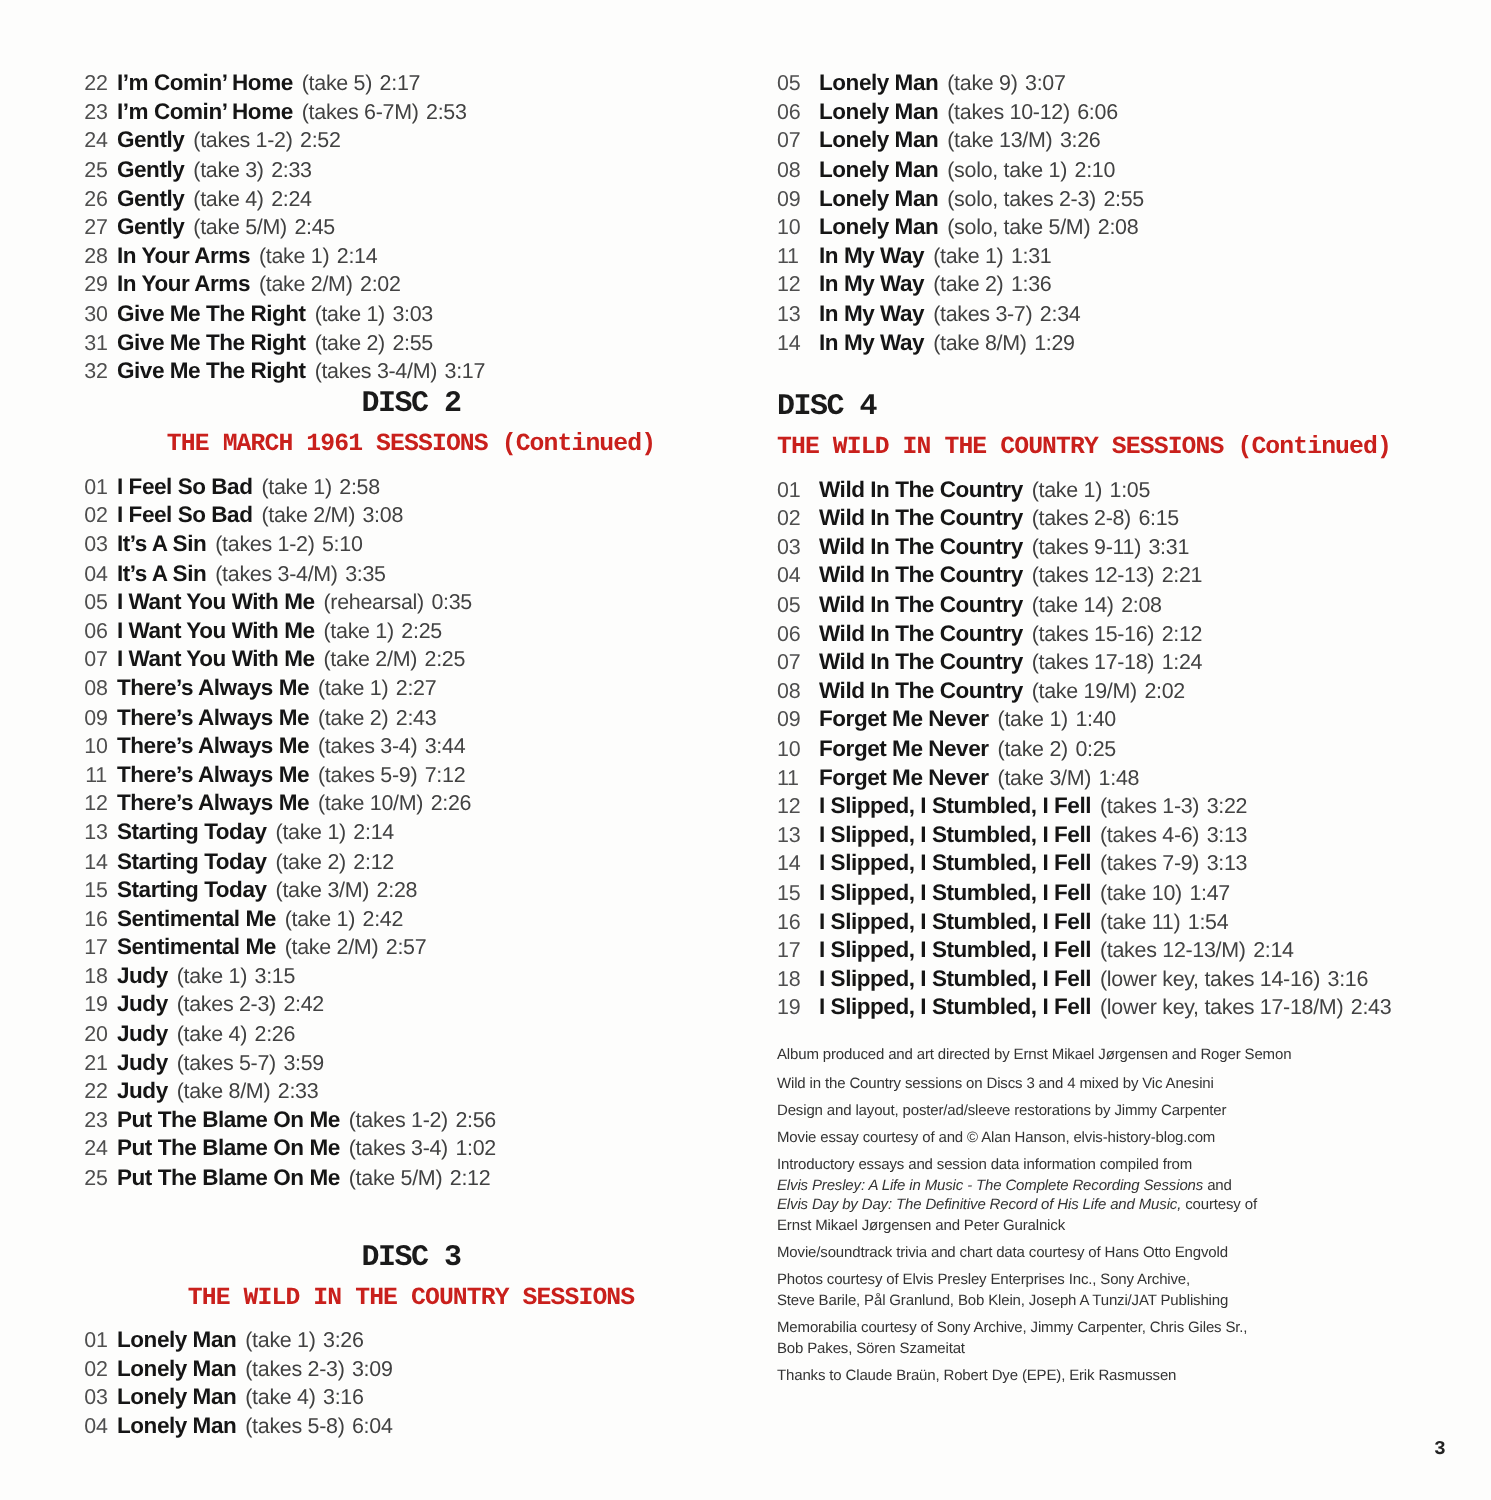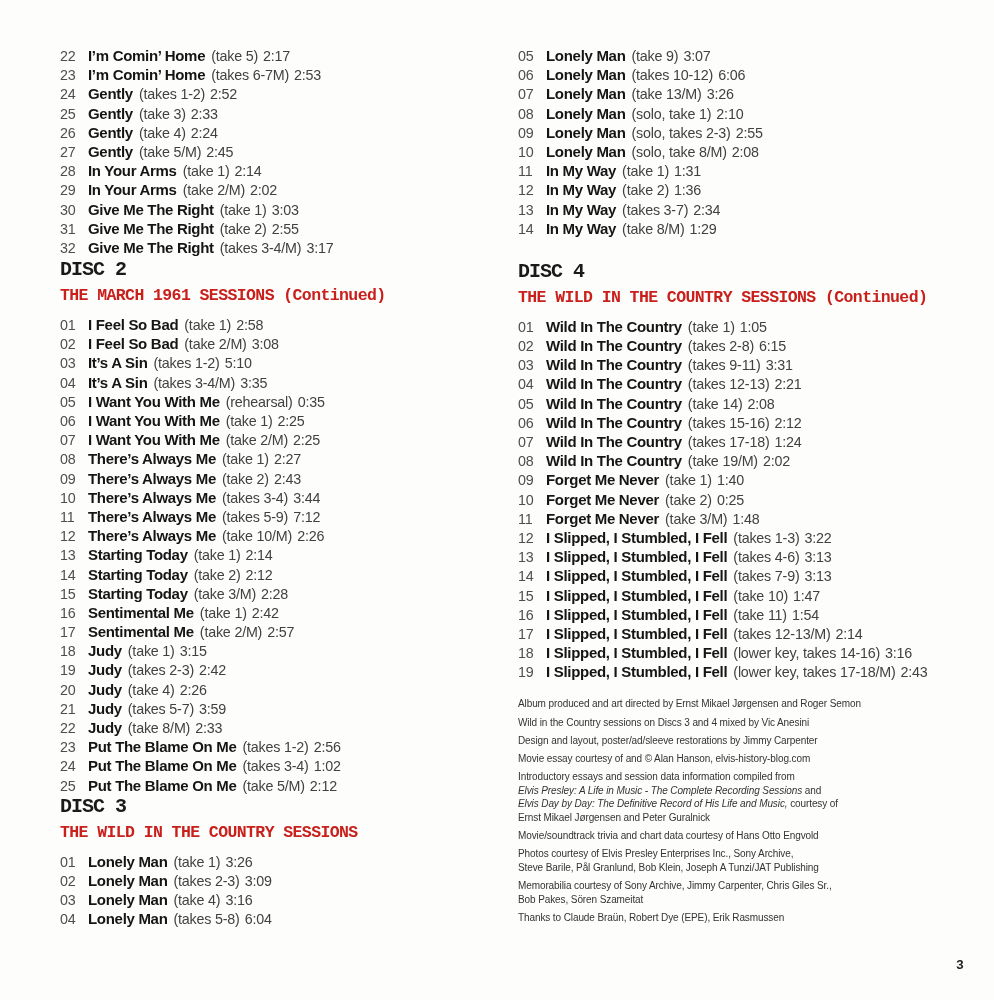--- a/index.html
+++ b/index.html
@@ -4,21 +4,21 @@
 <style>
   html,body{margin:0;padding:0;}
   body{
     width:994px;height:1000px;position:relative;
     background:#fdfdfc;
     font-family:"Liberation Sans",sans-serif;
     color:#3f3f3f;
     overflow:hidden;
   }
   .col{position:absolute;top:46px;}
-  .col-left{left:60px;width:448px;}
+  .col-left{left:50px;width:448px;text-align:center;}
   .col-right{left:518px;width:462px;}
 
   .track-row{
     display:flex;align-items:baseline;
     height:19.2px;line-height:19.2px;
     font-size:14.3px;letter-spacing:-0.2px;
     white-space:nowrap;color:#414141;
   }
   .track-num{width:28px;flex:none;color:#4e4e4e;}
   .track-title{font-weight:700;color:#151515;font-size:15px;margin-right:6px;letter-spacing:-0.3px;}
@@ -275,21 +275,21 @@
         </div>
         <div class="track-row">
           <span class="track-num">25</span>
           <span class="track-title">Put The Blame On Me</span>
           <span class="track-takes">(take 5/M)</span>
           <span class="track-time">2:12</span>
         </div>
       </div>
   </div>
 
-  <div class="disc-section" style="margin-top:0;">
+  <div class="disc-section" style="margin-top:32px;">
     <div class="disc-heading">DISC 3</div>
     <div class="session-heading">THE WILD IN THE COUNTRY SESSIONS</div>
     <div class="track-list">
         <div class="track-row">
           <span class="track-num">01</span>
           <span class="track-title">Lonely Man</span>
           <span class="track-takes">(take 1)</span>
           <span class="track-time">3:26</span>
         </div>
         <div class="track-row">
@@ -344,21 +344,21 @@
       </div>
       <div class="track-row">
         <span class="track-num">09</span>
         <span class="track-title">Lonely Man</span>
         <span class="track-takes">(solo, takes 2-3)</span>
         <span class="track-time">2:55</span>
       </div>
       <div class="track-row">
         <span class="track-num">10</span>
         <span class="track-title">Lonely Man</span>
-        <span class="track-takes">(solo, take 8/M)</span>
+        <span class="track-takes">(solo, take 5/M)</span>
         <span class="track-time">2:08</span>
       </div>
       <div class="track-row">
         <span class="track-num">11</span>
         <span class="track-title">In My Way</span>
         <span class="track-takes">(take 1)</span>
         <span class="track-time">1:31</span>
       </div>
       <div class="track-row">
         <span class="track-num">12</span>

